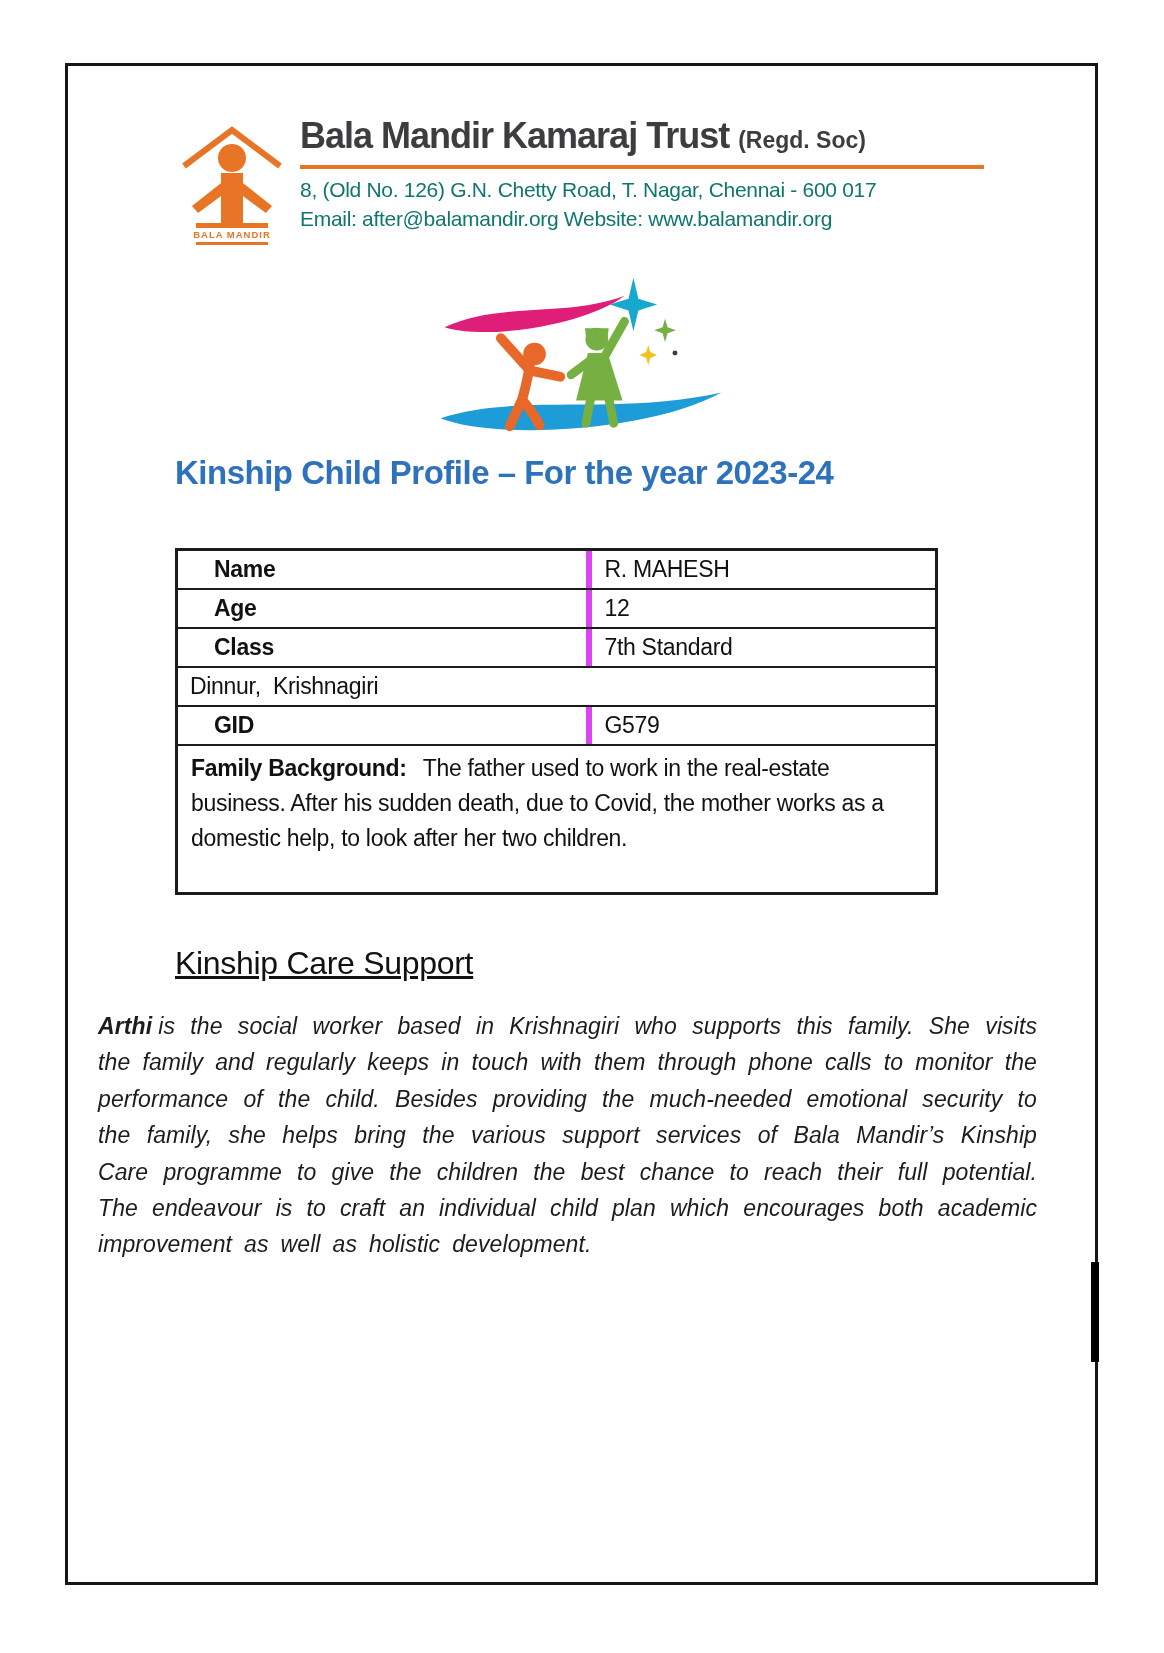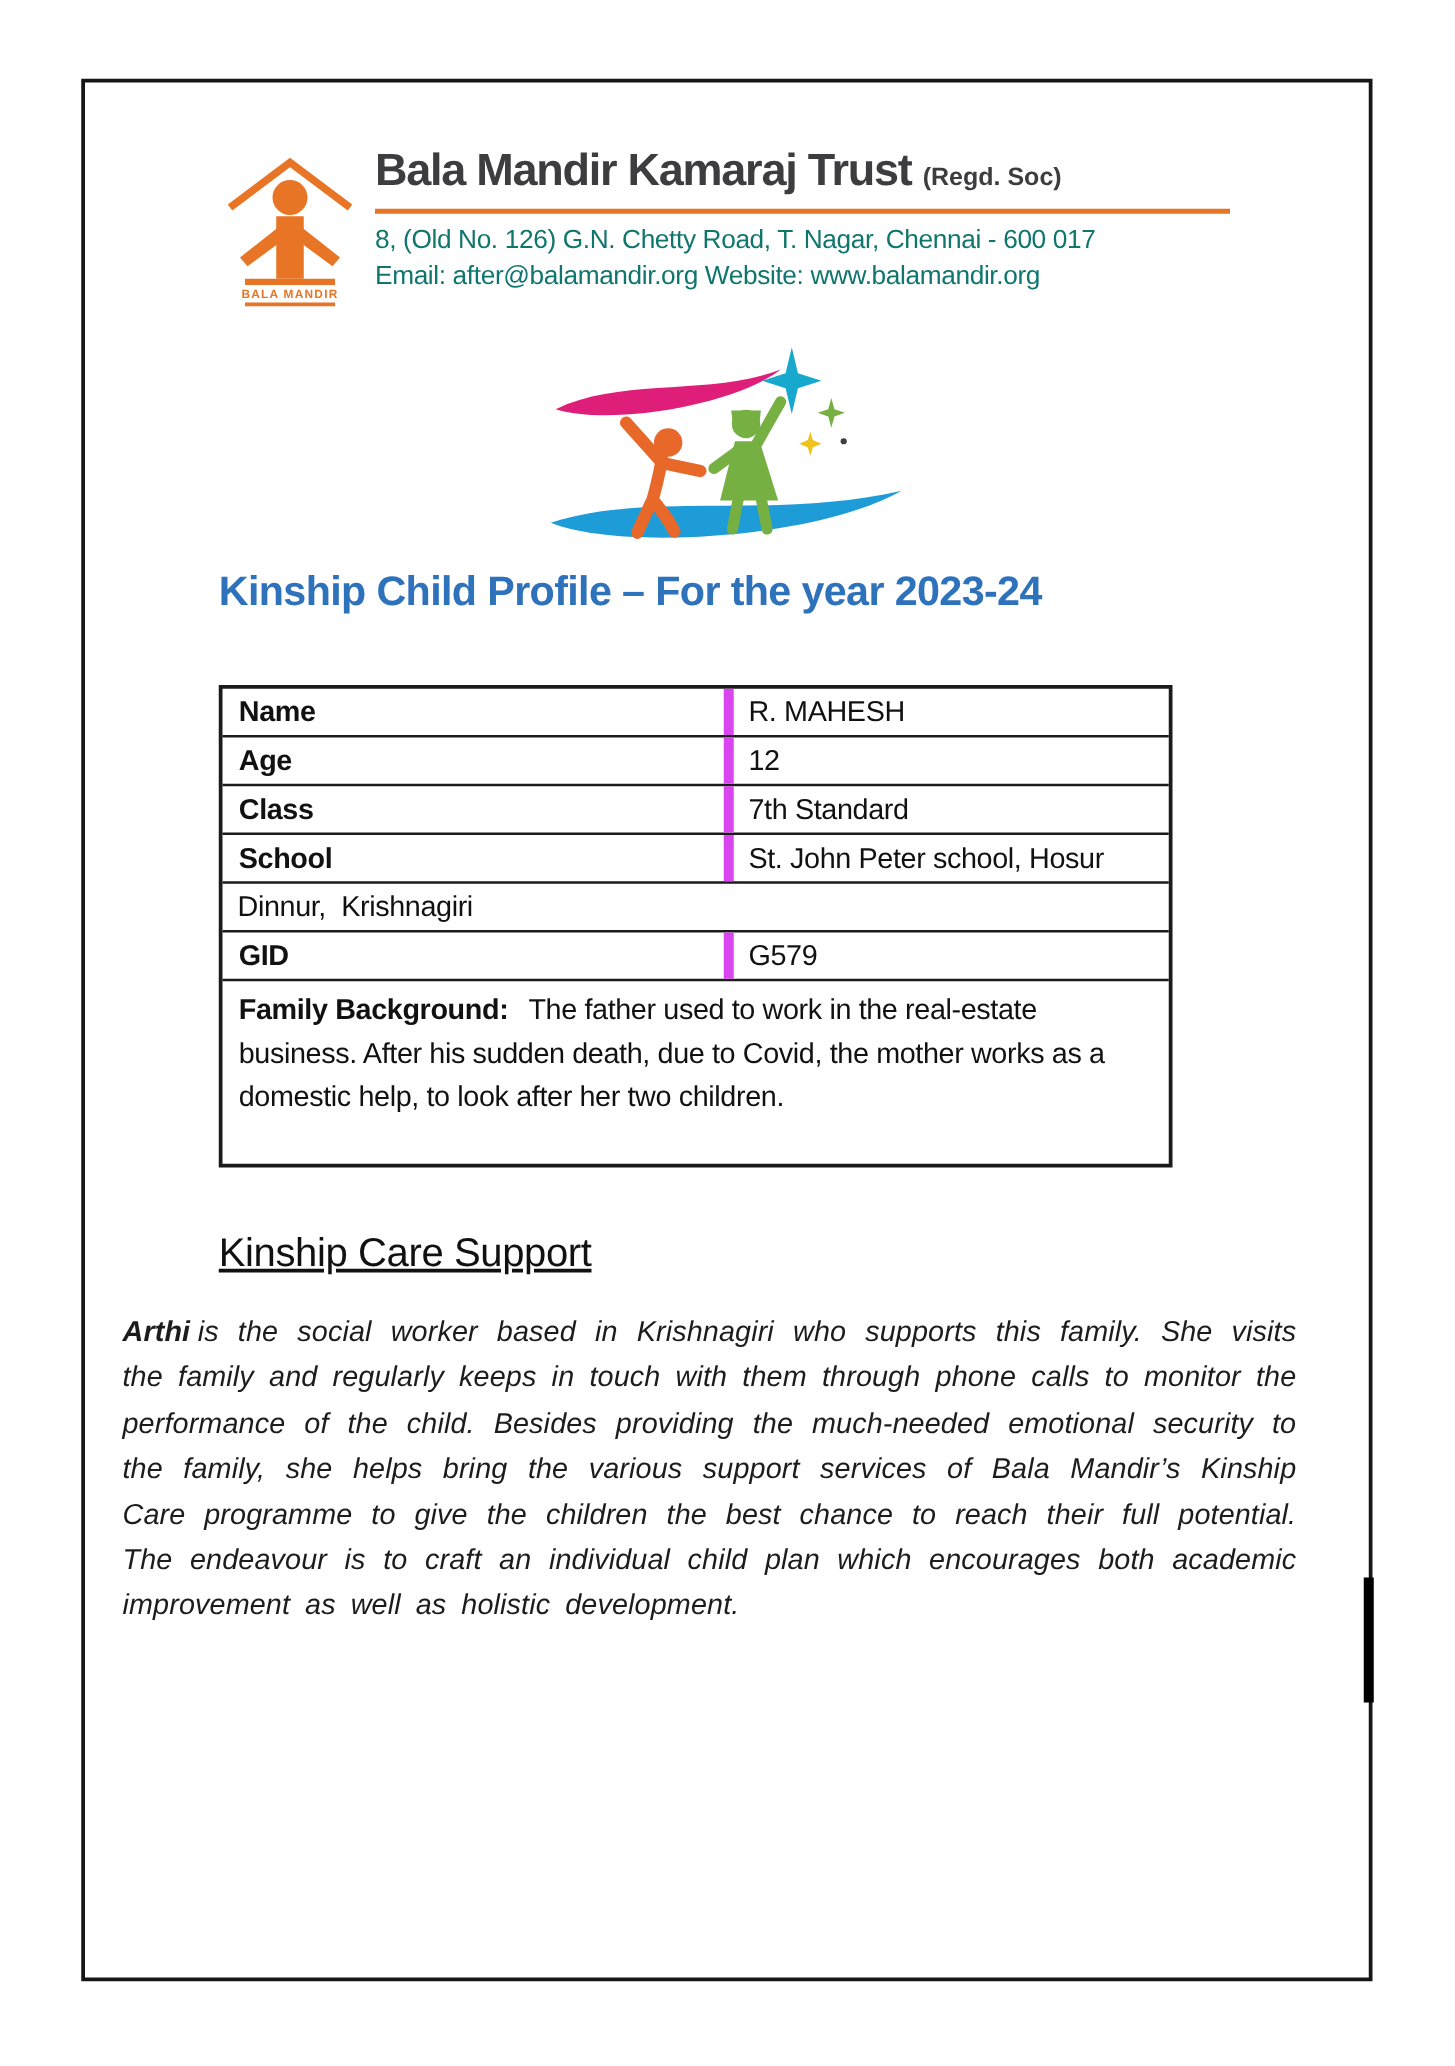--- a/index.html
+++ b/index.html
@@ -12,38 +12,38 @@
     border:3px solid #161616;box-sizing:border-box;background:#fff;
   }
   
   .header{display:flex;align-items:flex-start;margin:50px 0 0 108px;}
   .header-logo{width:112px;height:130px;flex:0 0 auto;}
   .header-text{margin-left:12px;}
   .org-title{
     font-size:36px;font-weight:bold;color:#3d3d3f;letter-spacing:-1px;
     line-height:40px;white-space:nowrap;
   }
-  .org-suffix{font-size:20px;font-weight:bold;color:#3d3d3f;letter-spacing:0;}
+  .org-suffix{font-size:23px;font-weight:bold;color:#3d3d3f;letter-spacing:0;}
   .orange-rule{height:4px;width:684px;margin-top:5px;}
   .contact{margin-top:6px;font-size:21px;color:#0f766e;line-height:29px;letter-spacing:-0.3px;}
   
   .centre-logo{display:block;margin:20px auto 0;width:310px;height:178px;}
   
   .doc-title{
     width:763px;margin:10px 0 0 107px;text-align:left;
     font-size:33px;font-weight:bold;letter-spacing:-0.5px;
   }
   
   .ptable{
     width:763px;margin:56px 0 0 107px;border:3px solid #1b1b1b;box-sizing:border-box;
     font-size:23px;letter-spacing:-0.3px;
   }
   .trow{display:flex;height:37px;line-height:36px;}
   .trow + .trow{border-top:2px solid #1b1b1b;}
-  .cell-label{width:54%;box-sizing:border-box;padding-left:13px;font-weight:bold;border-right:8px solid #d946ef;}
+  .cell-label{width:54%;box-sizing:border-box;padding-left:24px;font-weight:bold;border-right:6px solid #d946ef;margin-left:12px;}
   .cell-value{width:46%;box-sizing:border-box;padding-left:12px;white-space:pre;overflow:hidden;}
   .fb-cell{
     border-top:2px solid #1b1b1b;padding:5px 20px 10px 13px;
     line-height:35px;min-height:131px;text-align:left;
   }
   .fb-label{font-weight:bold;margin-right:16px;}
   
   .section-heading{
     width:763px;margin:50px 0 0 107px;text-align:left;
     font-size:32px;font-weight:normal;letter-spacing:-0.3px;
@@ -132,24 +132,20 @@
       </div>
       <div class="trow">
         <div class="cell-label">Age</div>
         <div class="cell-value">12</div>
       </div>
       <div class="trow">
         <div class="cell-label">Class</div>
         <div class="cell-value">7th Standard</div>
       </div>
       <div class="trow">
-        <div class="cell-label">School</div>
-        <div class="cell-value">St. John Peter school, Hosur</div>
-      </div>
-      <div class="trow">
         <div class="cell-value">Dinnur,  Krishnagiri</div>
       </div>
       <div class="trow">
         <div class="cell-label">GID</div>
         <div class="cell-value">G579</div>
       </div>
       <div class="fb-cell">
         <span class="fb-label">Family Background:</span><span>The father used to work in the real-estate business. After his sudden death, due to Covid, the mother works as a domestic help, to look after her two children.</span>
       </div>
     </div>

